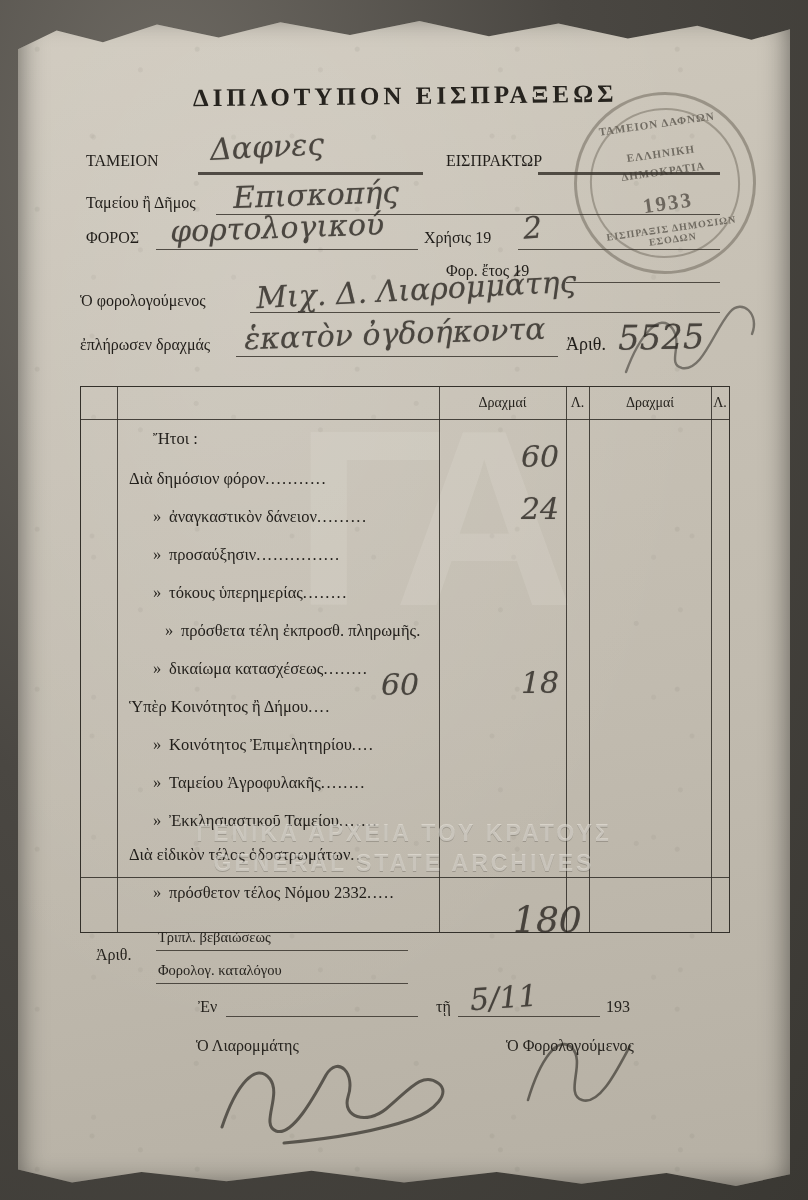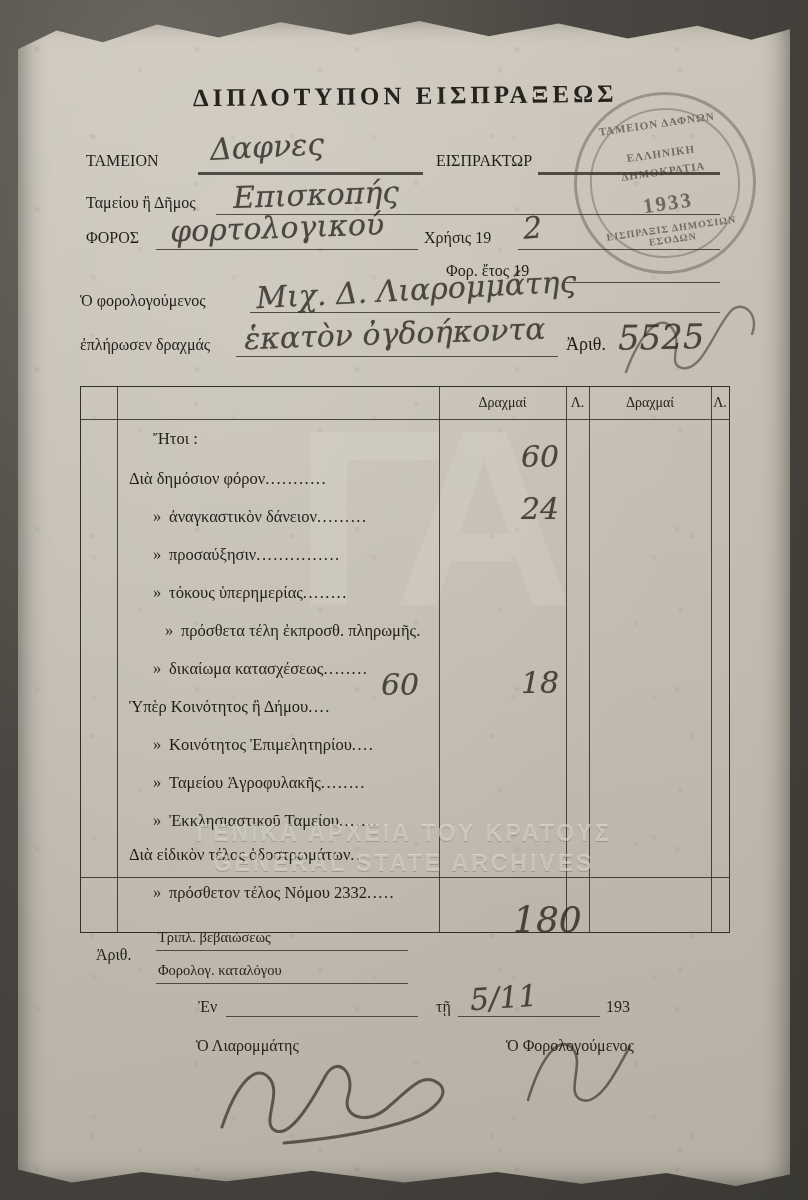--- a/index.html
+++ b/index.html
@@ -251,21 +251,21 @@
         <div class="stamp-txt stamp-arc-1">ΕΛΛΗΝΙΚΗ</div>
         <div class="stamp-txt stamp-arc-2">ΔΗΜΟΚΡΑΤΙΑ</div>
         <div class="stamp-year">1933</div>
         <div class="stamp-txt stamp-arc-bot">ΕΙΣΠΡΑΞΙΣ ΔΗΜΟΣΙΩΝ ΕΣΟΔΩΝ</div>
       </div>
 
       <div class="lbl" style="left:68px; top:138px;">ΤΑΜΕΙΟΝ</div>
       <div class="rule thick" style="left:180px; top:158px; width:225px;"></div>
       <div class="hw big" style="left:192px; top:115px; transform:rotate(-3deg);">Δαφνες</div>
 
-      <div class="lbl" style="left:418px; top:138px;">ΕΙΣΠΡΑΚΤΩΡ</div>
+      <div class="lbl" style="left:428px; top:138px;">ΕΙΣΠΡΑΚΤΩΡ</div>
       <div class="rule thick" style="left:520px; top:158px; width:182px;"></div>
 
       <div class="lbl" style="left:68px; top:180px;">Ταμείου ἢ Δῆμος</div>
       <div class="rule" style="left:198px; top:200px; width:504px;"></div>
       <div class="hw big" style="left:215px; top:163px; transform:rotate(-2deg);">Επισκοπής</div>
 
       <div class="lbl" style="left:68px; top:215px;">ΦΟΡΟΣ</div>
       <div class="rule" style="left:138px; top:235px; width:262px;"></div>
       <div class="hw big" style="left:152px; top:196px; transform:rotate(-2deg);">φορτολογικού</div>
 

